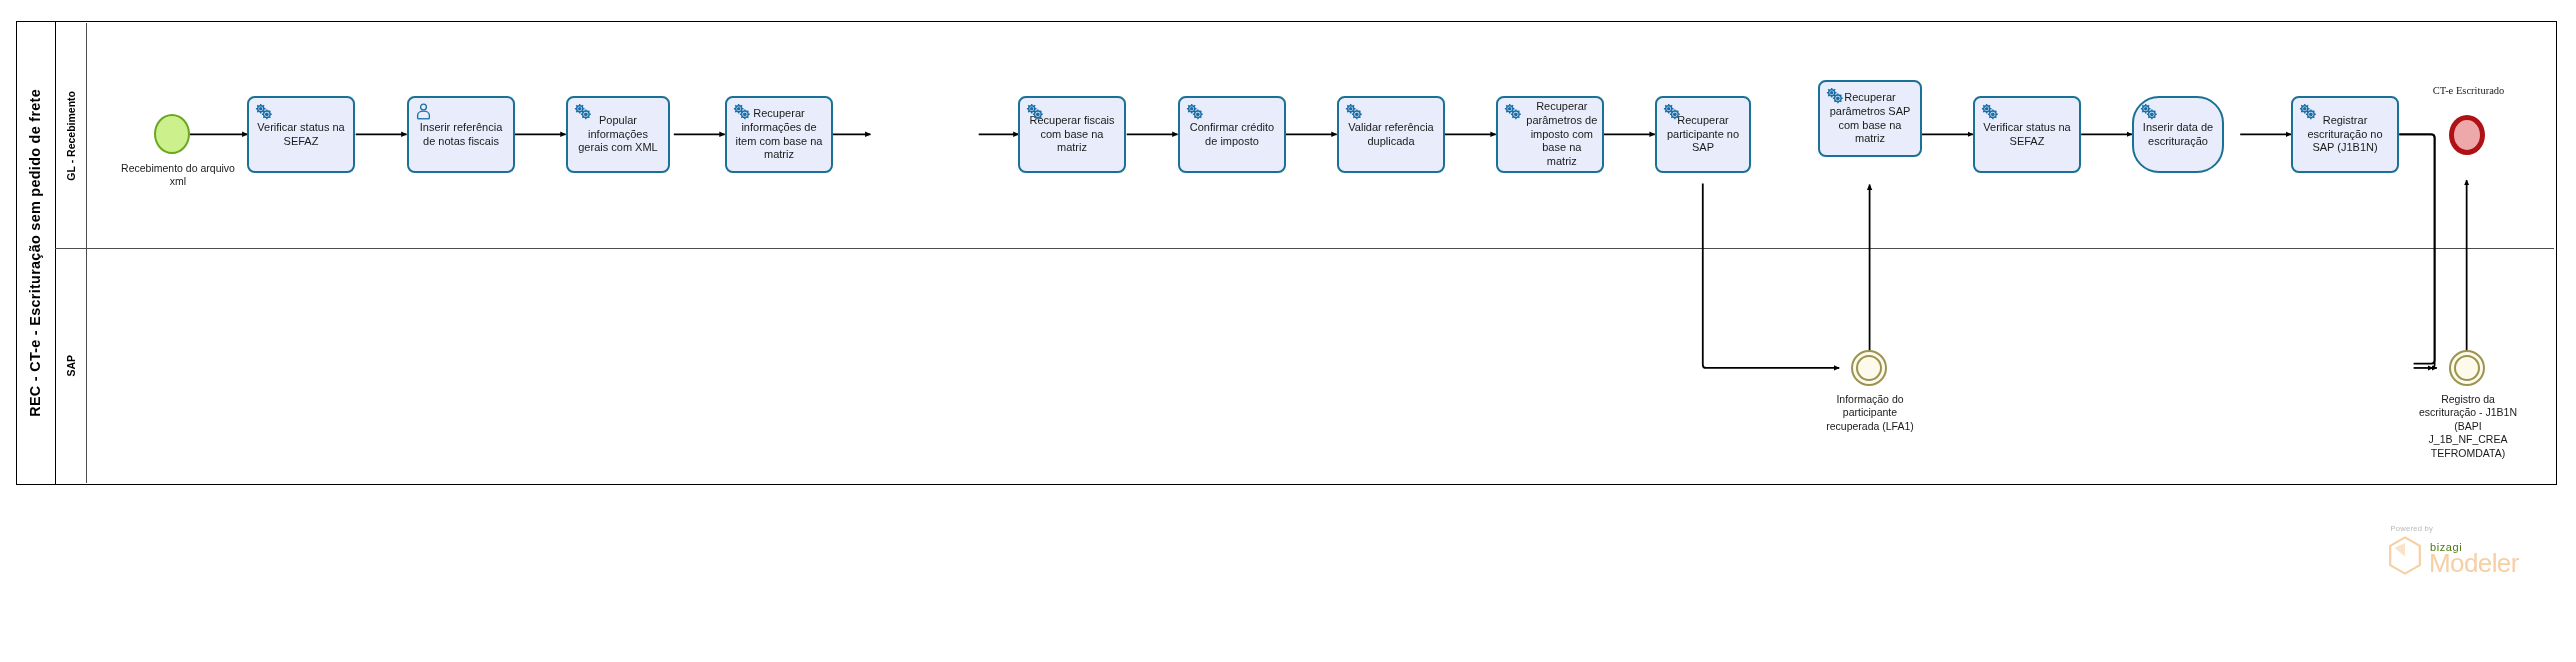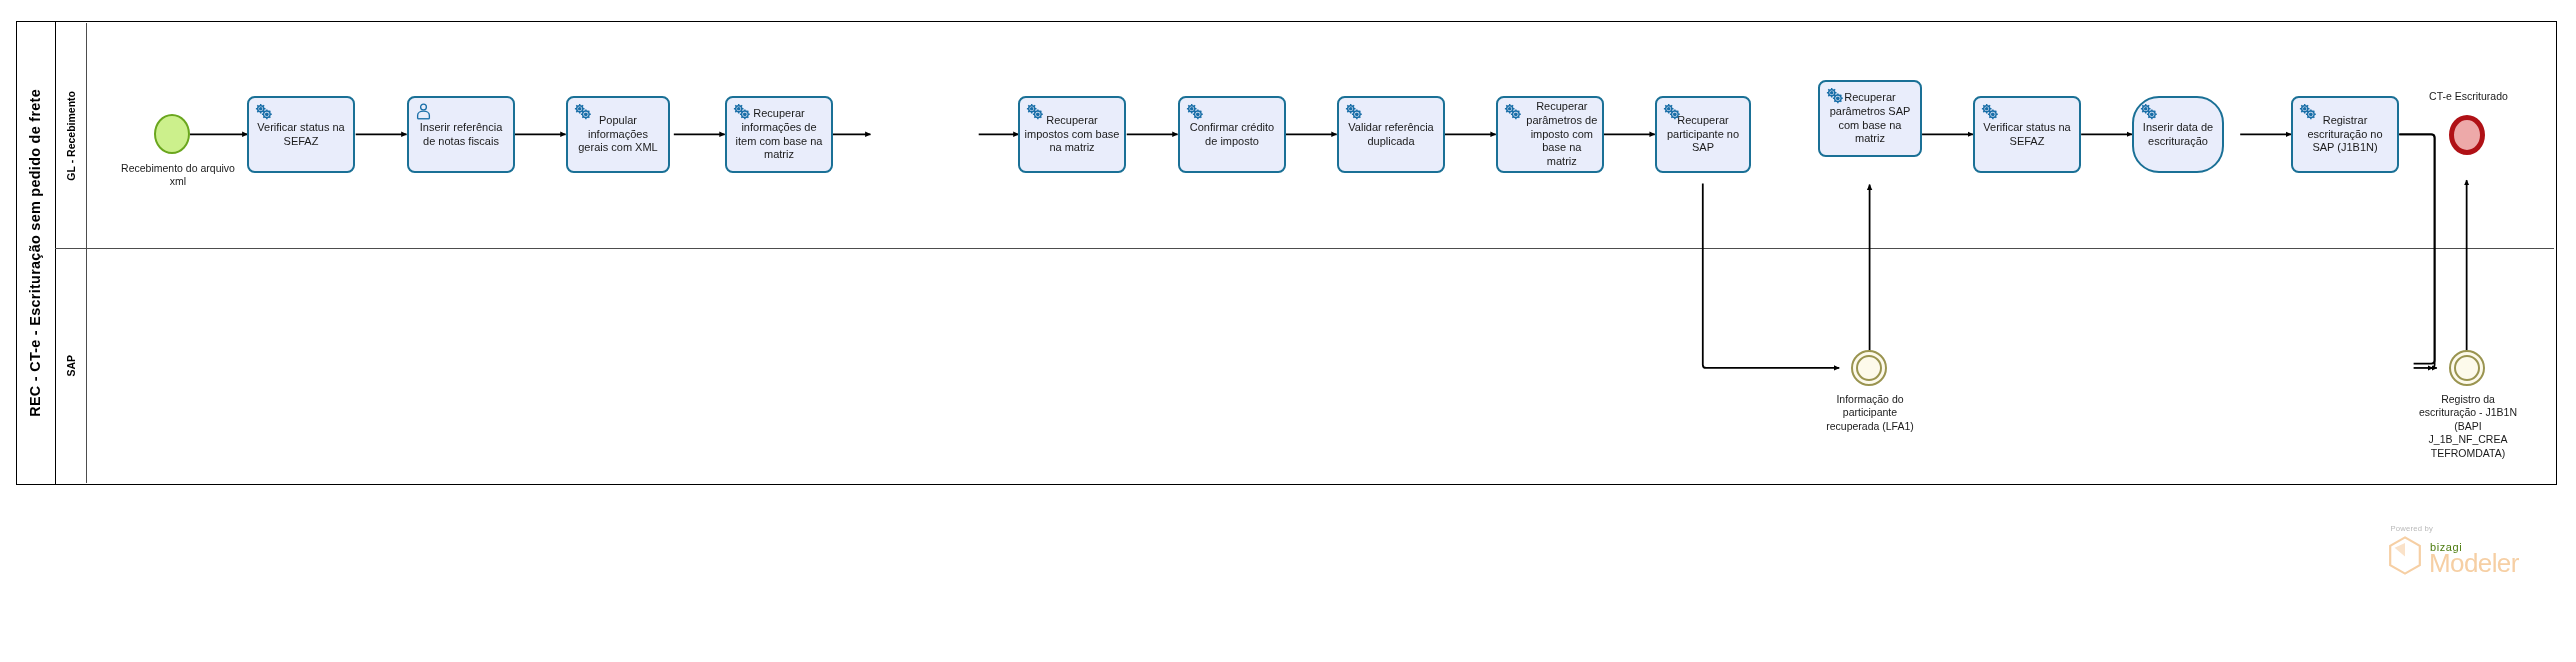--- a/index.html
+++ b/index.html
@@ -181,21 +181,21 @@
     <svg class="tico" viewBox="0 0 34 34">
       <g fill="none" stroke="#1a6fa8" stroke-width="2.6">
         <circle cx="12" cy="12" r="5.4"></circle>
           <circle cx="12" cy="12" r="1.9" fill="#1a6fa8"></circle>
         <path d="M12 3.4v3 M12 17.6v3 M3.4 12h3 M17.6 12h3 M5.9 5.9l2.1 2.1 M16 16l2.1 2.1 M18.1 5.9L16 8 M8 16l-2.1 2.1"></path>
         <circle cx="23" cy="22" r="5.8"></circle>
           <circle cx="23" cy="22" r="2.1" fill="#1a6fa8"></circle>
         <path d="M23 13.2v3 M23 27.8v3 M14.2 22h3 M28.8 22h3 M16.8 15.8l2.1 2.1 M27.1 26.1l2.1 2.1 M29.2 15.8L27.1 18 M18.9 26.1l-2.1 2.1"></path>
       </g>
     </svg>
-    <span class="lbl">Recuperar impostos com base na matriz</span>
+    <span class="lbl">Recuperar fiscais com base na matriz</span>
   </div>
 
   <div class="task" style="left:1178px;top:96px;width:108px;height:77px;">
     <svg class="tico" viewBox="0 0 34 34">
       <g fill="none" stroke="#1a6fa8" stroke-width="2.6">
         <circle cx="12" cy="12" r="5.4"></circle>
           <circle cx="12" cy="12" r="1.9" fill="#1a6fa8"></circle>
         <path d="M12 3.4v3 M12 17.6v3 M3.4 12h3 M17.6 12h3 M5.9 5.9l2.1 2.1 M16 16l2.1 2.1 M18.1 5.9L16 8 M8 16l-2.1 2.1"></path>
         <circle cx="23" cy="22" r="5.8"></circle>
           <circle cx="23" cy="22" r="2.1" fill="#1a6fa8"></circle>
@@ -296,21 +296,21 @@
           <circle cx="12" cy="12" r="1.9" fill="#1a6fa8"></circle>
         <path d="M12 3.4v3 M12 17.6v3 M3.4 12h3 M17.6 12h3 M5.9 5.9l2.1 2.1 M16 16l2.1 2.1 M18.1 5.9L16 8 M8 16l-2.1 2.1"></path>
         <circle cx="23" cy="22" r="5.8"></circle>
           <circle cx="23" cy="22" r="2.1" fill="#1a6fa8"></circle>
         <path d="M23 13.2v3 M23 27.8v3 M14.2 22h3 M28.8 22h3 M16.8 15.8l2.1 2.1 M27.1 26.1l2.1 2.1 M29.2 15.8L27.1 18 M18.9 26.1l-2.1 2.1"></path>
       </g>
     </svg>
     <span class="lbl">Registrar escrituração no SAP (J1B1N)</span>
   </div>
 
-  <div class="ev-lbl" style="left:2417px;top:90px;width:103px;">CT-e Escriturado</div>
+  <div class="ev-lbl" style="left:2417px;top:84px;width:103px;font-family:Liberation Serif, serif;">CT-e Escriturado</div>
   <div class="ev ev-end" style="left:2449px;top:115px;width:36px;height:40px;"></div>
 
   <div class="ev ev-int" style="left:1851px;top:350px;width:36px;height:36px;">
     <div class="ev-int-inner"></div>
   </div>
   <div class="ev-lbl" style="left:1817px;top:393px;width:106px;">Informação do participante recuperada (LFA1)</div>
 
   <div class="ev ev-int" style="left:2449px;top:350px;width:36px;height:36px;">
     <div class="ev-int-inner"></div>
   </div>

